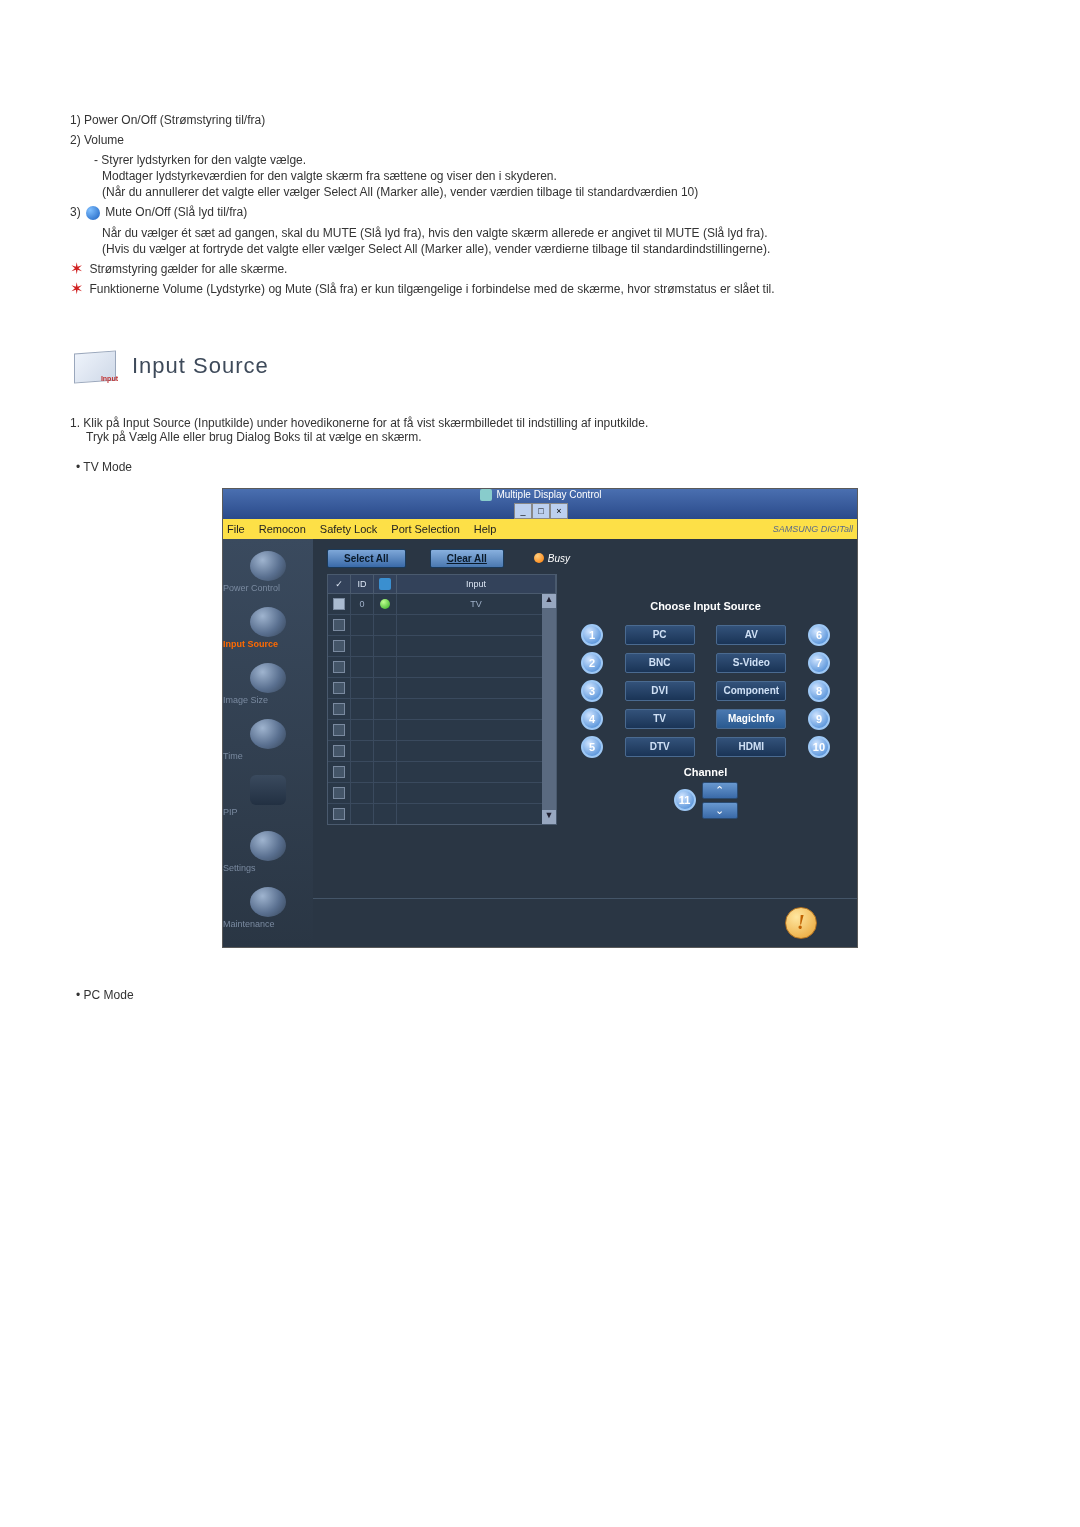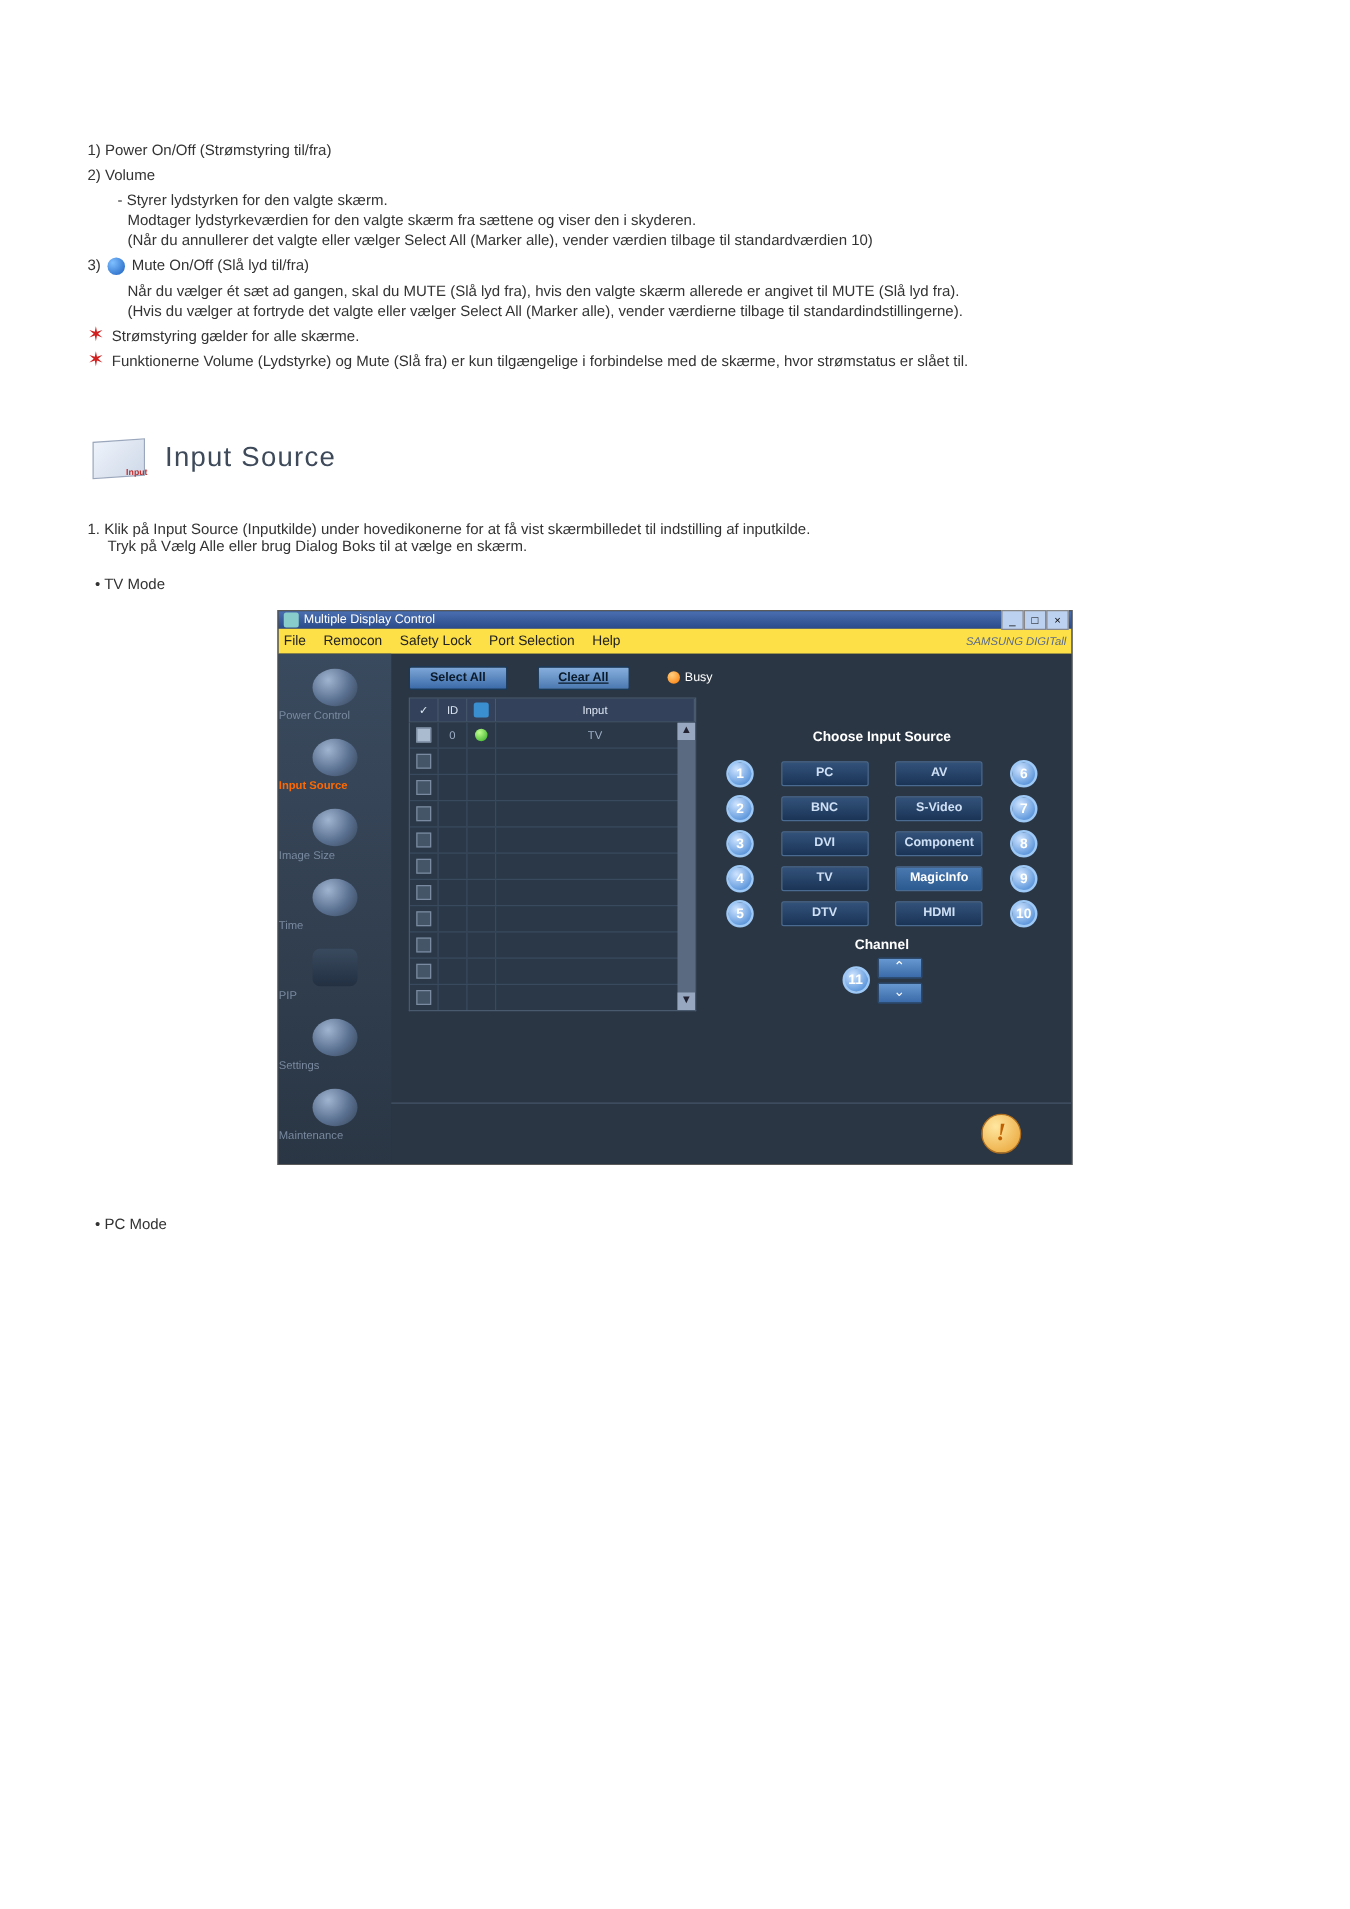--- a/index.html
+++ b/index.html
@@ -51,23 +51,24 @@
 
   
   .app-window {
     width: 634px; margin: 10px auto 40px auto;
     border: 1px solid #5a5a5a;
     background: #2a3644;
     font-family: Tahoma, Arial, sans-serif;
     font-size: 10px;
   }
   .titlebar {
-    height: 14px; background: linear-gradient(#4a6fb0,#2a4a8a);
+    height: 30px; background: linear-gradient(#4a6fb0,#2a4a8a);
     color: #fff; display: flex; align-items: center; justify-content: space-between;
     padding: 0 2px 0 4px;
+    flex-direction: column;
   }
   .titlebar-left { display:flex; align-items:center; gap:4px;}
   .title-icon { width:12px;height:12px;background:#8cc;border-radius:2px;}
   .win-btns { display:flex; gap:0;}
   .win-btn { width:16px;height:14px;background:#bcd0ef;color:#000;font-size:9px;line-height:14px;text-align:center;border:1px solid #888;}
   .menubar {
     height: 20px; background: #fde047; display:flex; align-items:center; padding:0 4px; gap:14px;
     color:#222; font-size:11px; justify-content:flex-start;
   }
   .menubar .brand { margin-left:auto; color:#5a6a8a; font-size:9px; font-style:italic;}
@@ -87,21 +88,21 @@
   .main-area { flex:1; display:flex; flex-direction:column; }
   .top-controls {
     display:flex; align-items:center; gap:24px; padding:10px 10px 6px 14px;
   }
   .ctrl-btn {
     padding:3px 16px; font-size:10px;
     background: linear-gradient(#7ea7d8,#3a6aa8); color:#022; border-radius:2px; border:1px solid #1a3a5a;
     color:#0a1a2a; font-weight:bold;
   }
   .ctrl-btn.clear { background: linear-gradient(#88b0de,#4a78b0); text-decoration: underline;}
-  .busy { display:flex; align-items:center; gap:4px; color:#fff; font-size:10px; margin-left:6px;}
+  .busy { display:flex; align-items:center; gap:4px; color:#fff; font-size:10px; margin-left:6px;font-style:italic;}
   .busy-led { width:10px;height:10px;border-radius:50%;background:radial-gradient(circle at 35% 30%,#ffcf80,#ff7a00);}
   .content-row { display:flex; flex:1;}
   .grid-area {
     width: 230px; padding:0 0 0 14px;
   }
   .grid-header {
     display:flex; height:18px;
     border:1px solid #4a5a6e;
   }
   .gh { border-right:1px solid #4a5a6e; display:flex;align-items:center;justify-content:center; color:#dde6f4; font-size:9px; background:#33425a;}
@@ -172,21 +173,21 @@
 </style>
 </head>
 <body>
 
 <div class="page">
 
   <div class="text-list">
     <div class="numbered-item">1)  Power On/Off (Strømstyring til/fra)</div>
 
     <div class="numbered-item">2)  Volume</div>
-    <div class="sub">- Styrer lydstyrken for den valgte skærm.</div>
+    <div class="sub">- Styrer lydstyrken for den valgte vælge.</div>
     <div class="sub2" style="padding-left:32px">Modtager lydstyrkeværdien for den valgte skærm fra sættene og viser den i skyderen.</div>
     <div class="sub2" style="padding-left:32px">(Når du annullerer det valgte eller vælger Select All (Marker alle), vender værdien tilbage til standardværdien 10)</div>
 
     <div class="numbered-item">
       <span>3)</span>
       <span class="mute-icon"></span>
       <span> Mute On/Off (Slå lyd til/fra)</span>
     </div>
     <div class="sub2" style="padding-left:32px">Når du vælger ét sæt ad gangen, skal du MUTE (Slå lyd fra), hvis den valgte skærm allerede er angivet til MUTE (Slå lyd fra).</div>
     <div class="sub2" style="padding-left:32px">(Hvis du vælger at fortryde det valgte eller vælger Select All (Marker alle), vender værdierne tilbage til standardindstillingerne).</div>

